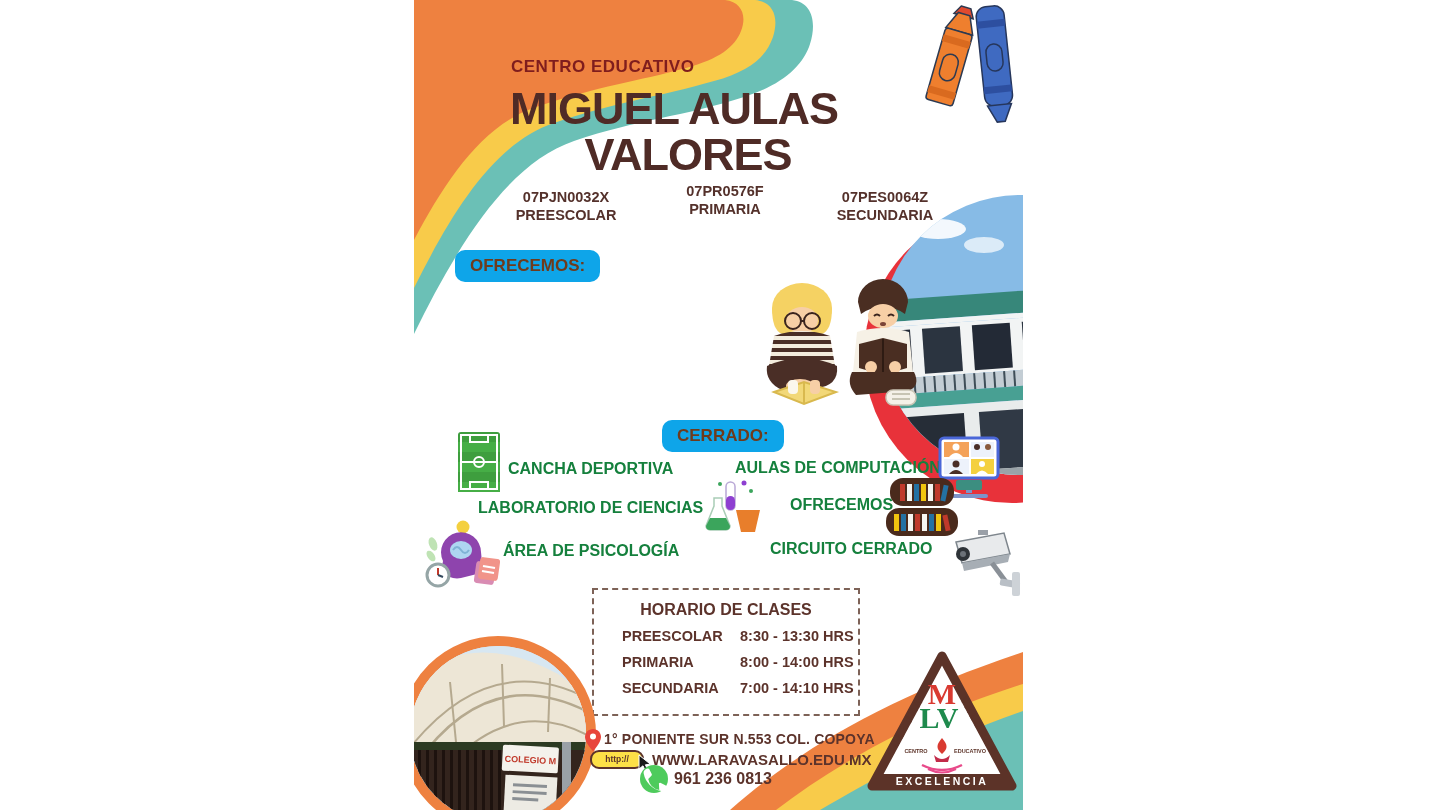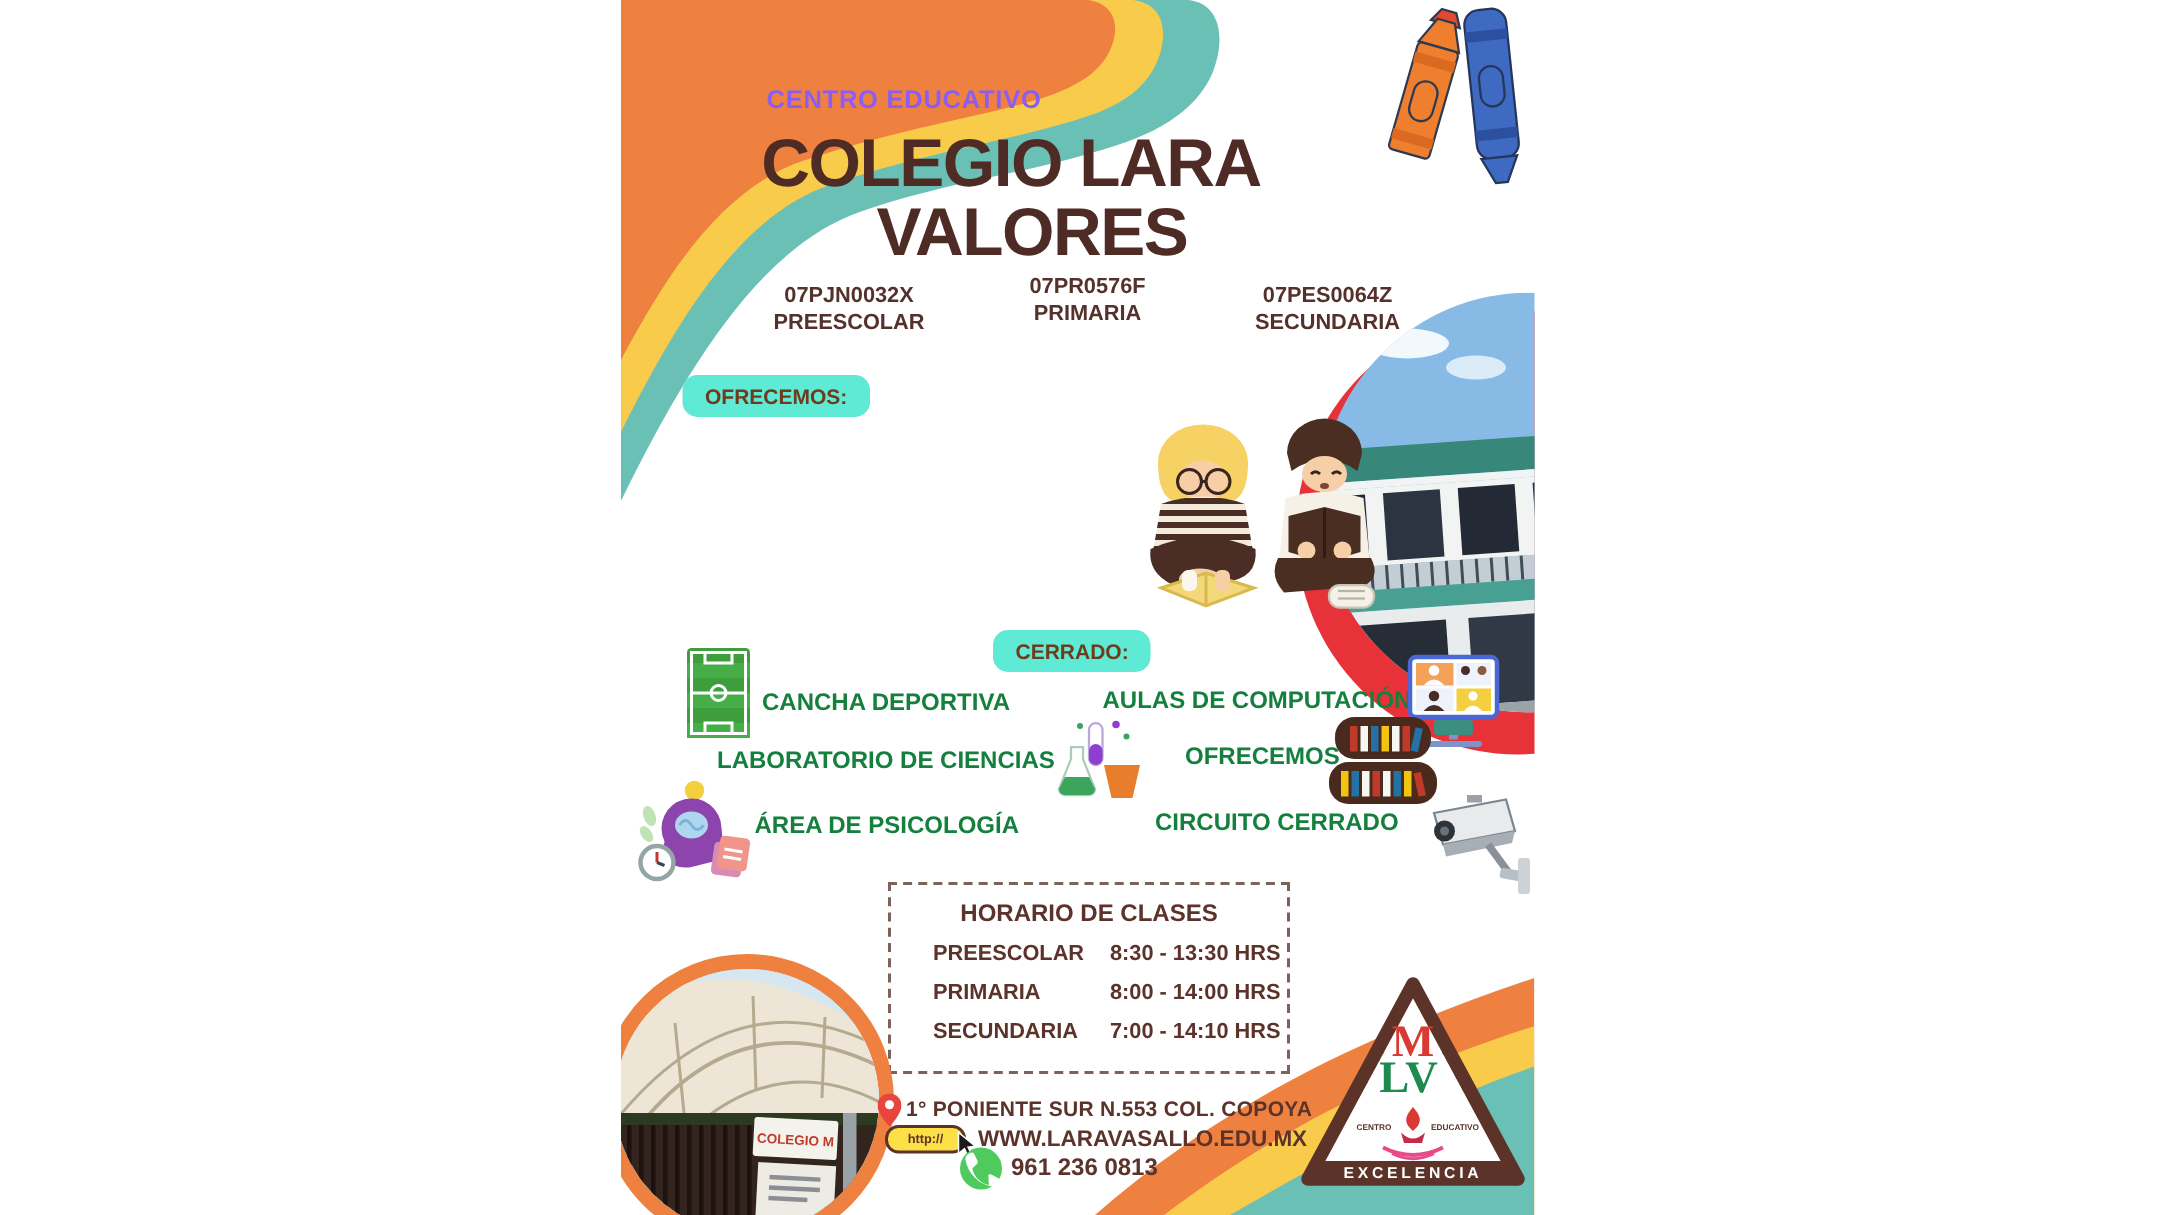--- a/index.html
+++ b/index.html
@@ -1,27 +1,27 @@
 <!DOCTYPE html>
 <html><head>
 <meta charset="utf-8">
 <style>
   html,body{margin:0;padding:0;background:#ffffff;width:1440px;height:810px;overflow:hidden;
     font-family:"Liberation Sans","DejaVu Sans",sans-serif;}
   .abs{position:absolute;}
   #canvas{position:relative;width:1440px;height:810px;background:#fff;}
   #poster{position:absolute;left:414px;top:0;width:609px;height:810px;background:#fff;overflow:hidden;}
   
-  .eyebrow{left:97px;top:57px;font-size:17px;letter-spacing:.5px;color:#8b5cf6;font-weight:bold;}
+  .eyebrow{left:97px;top:57px;font-size:17px;letter-spacing:.5px;color:#7f1d1d;font-weight:bold;}
   .title-wrap{left:86px;top:86px;width:348px;text-align:center;color:#4F2B26;font-weight:bold;
     font-size:45px;line-height:46px;letter-spacing:-1px;}
   .title2{transform:translateX(14px);}
   .code-col{width:120px;text-align:center;color:#54312B;font-weight:bold;font-size:14.5px;line-height:18px;}
   
-  .badge{background:#5eead4;color:#6E3B1C;font-weight:bold;font-size:14px;
+  .badge{background:#0ea5e9;color:#6E3B1C;font-weight:bold;font-size:17px;
     padding:6px 15px;border-radius:10px;white-space:nowrap;}
   
   .offer-list{left:78px;top:287px;color:#5C332B;font-weight:bold;font-size:17px;line-height:24px;}
   .offer-item::before{content:"• ";color:#5C332B;}
   
   .space-label{color:#15803d;font-weight:bold;font-size:16px;white-space:nowrap;}
   
   .hbox{left:178px;top:588px;width:268px;height:128px;border:2px dashed #7d6257;box-sizing:border-box;}
   .htitle{left:0;top:11px;width:100%;text-align:center;color:#5C332B;font-weight:bold;font-size:16px;}
   .hlevel{left:28px;color:#5C332B;font-weight:bold;font-size:14.5px;}
@@ -167,21 +167,21 @@
     <circle cx="131" cy="95" r="6" fill="#F7CFA6"></circle>
     <circle cx="155" cy="95" r="6" fill="#F7CFA6"></circle>
     <path d="M112,100 h62 q7,14 -6,19 l-52,4 q-10,-11 -4,-23 Z" fill="#4A2E22"></path>
     <rect x="146" y="118" width="30" height="15" rx="7" fill="#F4F1E8" stroke="#C9C4B4" stroke-width="1.5"></rect>
     <line x1="152" y1="122" x2="170" y2="122" stroke="#B9B4A2" stroke-width="1.5"></line>
     <line x1="152" y1="127" x2="170" y2="127" stroke="#B9B4A2" stroke-width="1.5"></line>
   </svg>
 
   <div class="abs eyebrow">CENTRO EDUCATIVO</div>
   <div class="abs title-wrap">
-    <div>COLEGIO LARA</div>
+    <div>MIGUEL AULAS</div>
     <div class="title2">VALORES</div>
   </div>
 
   <div class="abs code-col" style="left:92px;top:188px;">
     <div>07PJN0032X</div>
     <div>PREESCOLAR</div>
   </div>
   <div class="abs code-col" style="left:251px;top:182px;">
     <div>07PR0576F</div>
     <div>PRIMARIA</div>

